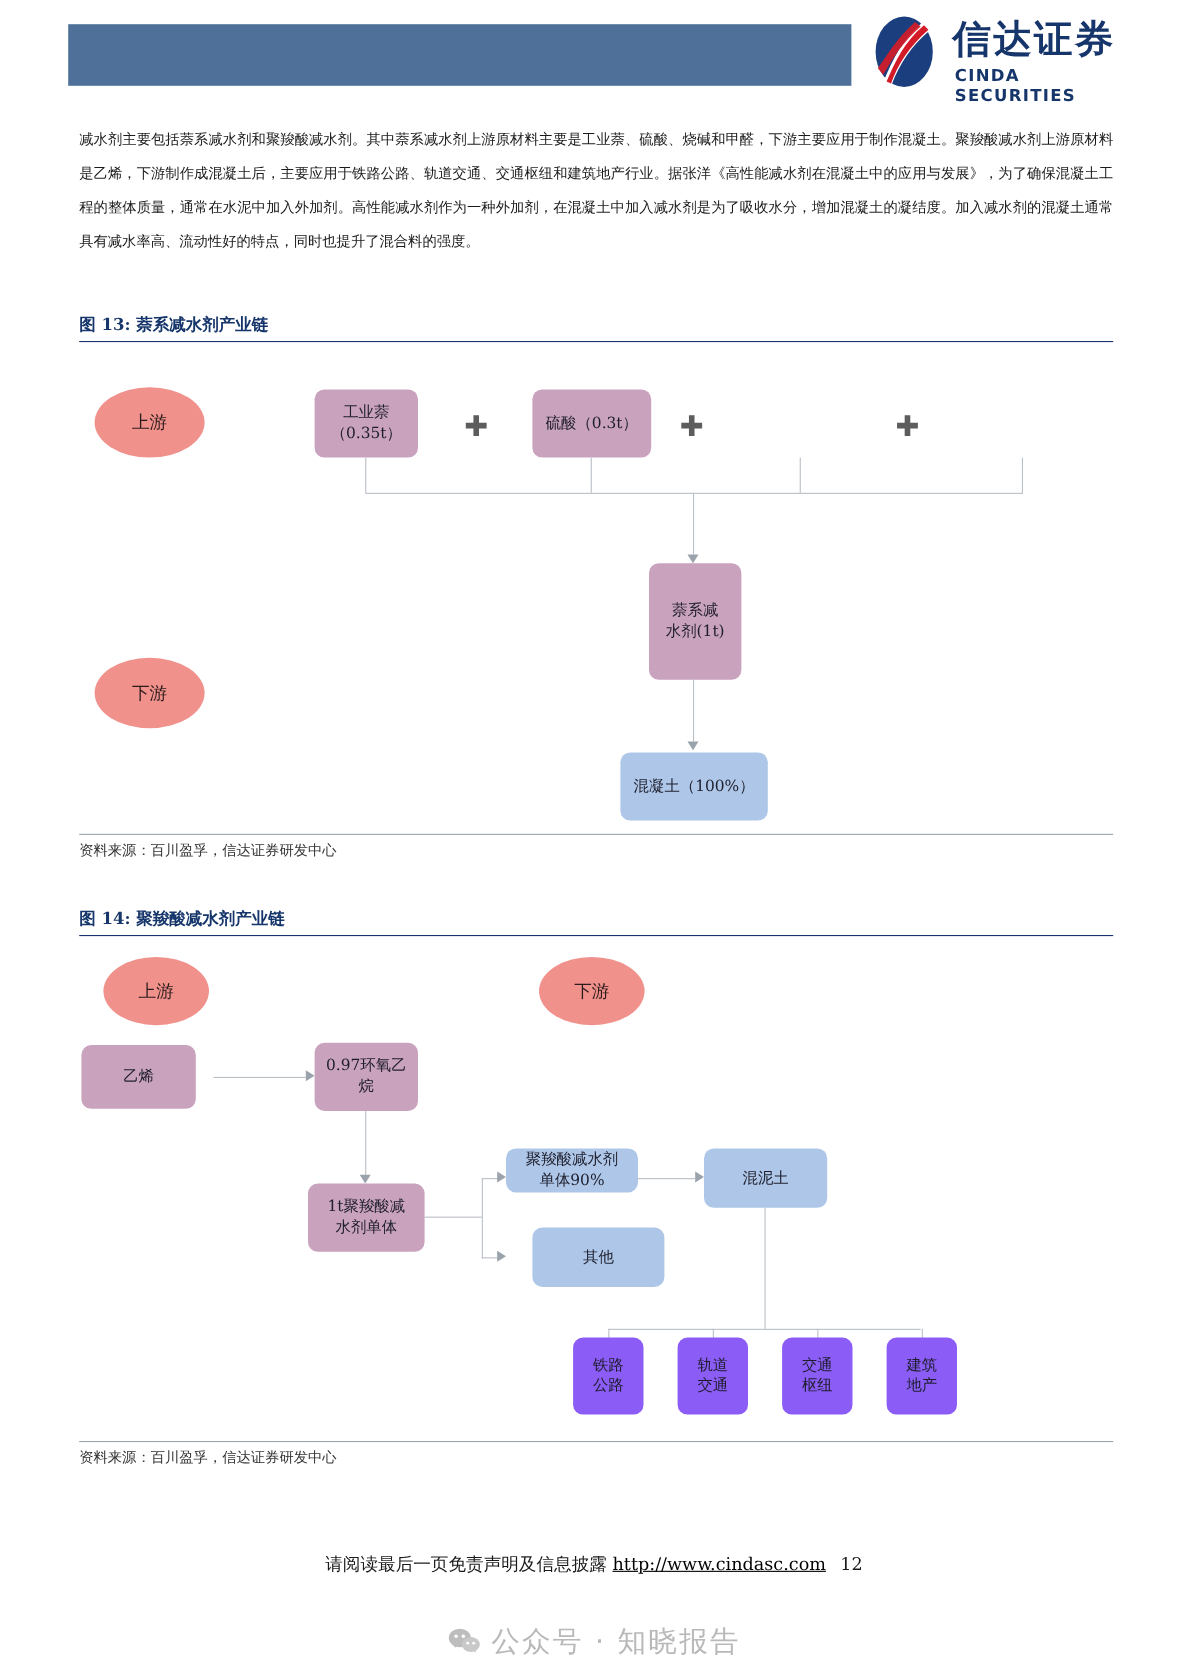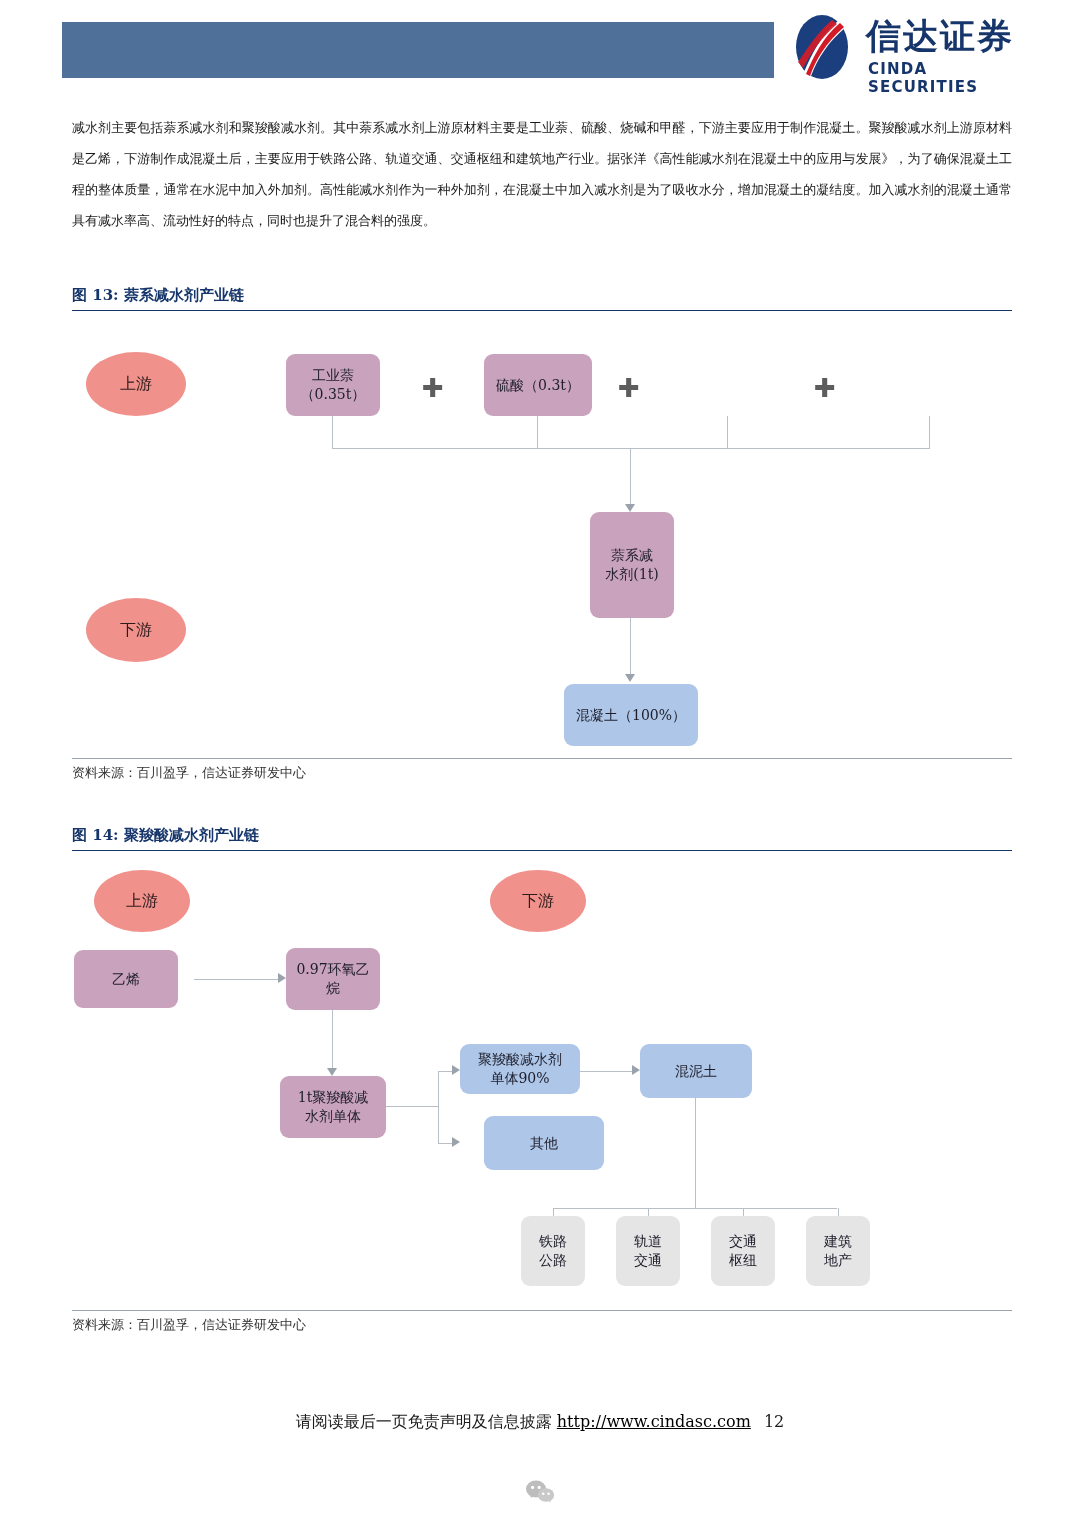--- a/index.html
+++ b/index.html
@@ -65,21 +65,21 @@
     position:absolute;box-sizing:border-box;
     display:flex;align-items:center;justify-content:center;
     text-align:center;
     font-family:"DejaVu Serif","Liberation Serif",serif;
     font-size:14px;line-height:19px;color:#1d1d2b;
     border-radius:9px;
     white-space:pre-line;
   }
   .node.purple{background:#c9a2bd;}
   .node.blue{background:#aec7e8;}
-  .node.orange{background:#e5e5e5;}
+  .node.orange{background:#8b5cf6;}
   .ellipse{
     position:absolute;box-sizing:border-box;
     display:flex;align-items:center;justify-content:center;
     background:#f0918c;border-radius:50%;
     font-family:"DejaVu Serif","Liberation Serif",serif;
     font-size:16px;color:#2b1b1b;
   }
   .plus{
     position:absolute;
     font-family:"DejaVu Sans","Liberation Sans",sans-serif;
@@ -205,21 +205,21 @@
   <div class="node purple" style="left:280px;top:218px;width:106px;height:62px;">1t聚羧酸减
 水剂单体</div>
 
   <div class="conn h" style="left:386px;top:248px;width:52px;"></div>
   <div class="conn v" style="left:438px;top:213px;height:73px;"></div>
   <div class="conn h" style="left:438px;top:213px;width:16px;"></div>
   <div class="arrow-right" style="left:452px;top:207px;"></div>
   <div class="conn h" style="left:438px;top:285px;width:16px;"></div>
   <div class="arrow-right" style="left:452px;top:279px;"></div>
 
-  <div class="node blue" style="left:460px;top:186px;width:120px;height:50px;">聚羧酸减水剂
+  <div class="node blue" style="left:460px;top:186px;width:120px;height:40px;">聚羧酸减水剂
 单体90%</div>
   <div class="node blue" style="left:484px;top:258px;width:120px;height:54px;">其他</div>
 
   <div class="conn h" style="left:580px;top:213px;width:52px;"></div>
   <div class="arrow-right" style="left:632px;top:207px;"></div>
   <div class="node blue" style="left:640px;top:186px;width:112px;height:54px;">混泥土</div>
 
   <div class="conn v" style="left:695px;top:240px;height:110px;"></div>
   <div class="conn h" style="left:553px;top:350px;width:284px;"></div>
 
@@ -256,13 +256,14 @@
       <ellipse cx="11" cy="10" rx="10" ry="8.4" fill="#bdbdbd"></ellipse>
       <path d="M5 17 L9 14 L7 19 Z" fill="#bdbdbd"></path>
       <circle cx="7.6" cy="8.4" r="1.6" fill="#ffffff"></circle>
       <circle cx="14.2" cy="8.4" r="1.6" fill="#ffffff"></circle>
       <ellipse cx="21" cy="16" rx="8.2" ry="6.8" fill="#c9c9c9"></ellipse>
       <path d="M26 21.5 L23 19.5 L25 23.5 Z" fill="#c9c9c9"></path>
       <circle cx="18.2" cy="14.8" r="1.3" fill="#ffffff"></circle>
       <circle cx="23.6" cy="14.8" r="1.3" fill="#ffffff"></circle>
     </svg>
   </span>
+  <span>公众号 · 知晓报告</span>
 </div>
 
 </body></html>

